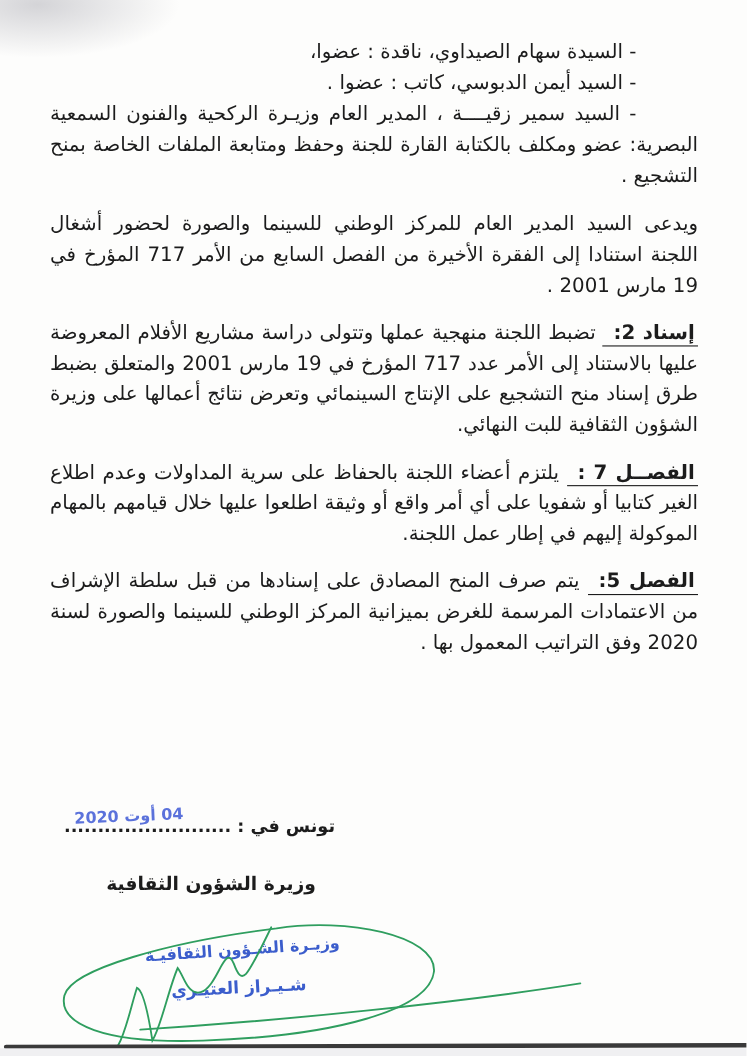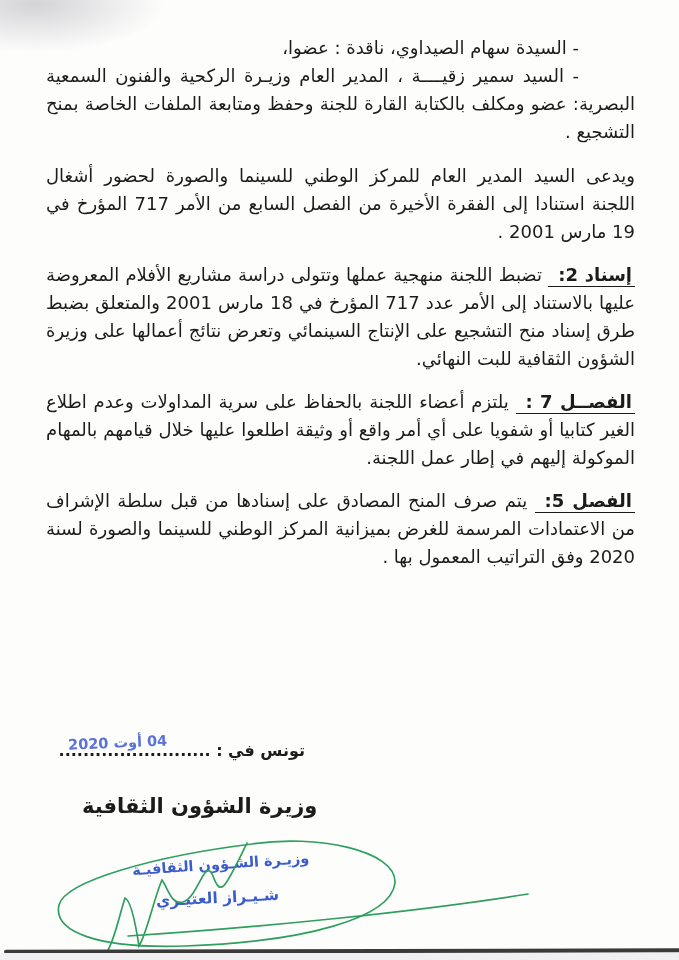--- a/index.html
+++ b/index.html
@@ -40,22 +40,22 @@
   }
   .date-stamp{
     position:absolute;top:733px;left:68px;width:175px;
     font-size:14.5px;font-weight:bold;
     color:var(--date_blue,#4a63d8);
     transform:rotate(-2.5deg);
     letter-spacing:1.5px;text-align:left;white-space:nowrap;
     opacity:.9;
   }
   .minister-title{
-    position:absolute;top:794px;left:82px;
-    font-size:21px;font-weight:bold;white-space:nowrap;
+    position:absolute;top:794px;left:97px;
+    font-size:17px;font-weight:bold;white-space:nowrap;
   }
   .stamp-line{
     position:absolute;color:var(--stamp_blue,#2b50c8);
     font-weight:bold;white-space:nowrap;opacity:.92;
   }
   .stamp-title{top:856px;left:132px;font-size:14.5px;transform:rotate(-4deg);letter-spacing:1px;}
   .stamp-name{top:889px;left:156px;font-size:15.5px;transform:rotate(-3deg);letter-spacing:2px;}
   .signature-svg{position:absolute;top:828px;left:35px;}
   .signature-svg path{fill:none;stroke:var(--sig_green,#2f9e5f);stroke-width:1.7;stroke-linecap:round;}
   .scan-edge-line{
@@ -73,26 +73,27 @@
 <body>
 
 <div class="page">
 
   <div class="scan-shadow"></div>
 
   <div class="content">
 
     <div class="members">
       <p class="member">- السيدة سهام الصيداوي، ناقدة : عضوا،</p>
+      <p class="member">- السيد أيمن الدبوسي، كاتب : عضوا .</p>
       <p class="member">- السيد سمير زقيــــة ، المدير العام وزيـرة الركحية والفنون السمعية البصرية: عضو ومكلف بالكتابة القارة للجنة وحفظ ومتابعة الملفات الخاصة بمنح التشجيع .</p>
     </div>
 
     <p class="para">ويدعى السيد المدير العام للمركز الوطني للسينما والصورة لحضور أشغال اللجنة استنادا إلى الفقرة الأخيرة من الفصل السابع من الأمر 717 المؤرخ في 19 مارس 2001 .</p>
 
-    <p class="para"><span class="art-head">إسناد 2:</span><span> تضبط اللجنة منهجية عملها وتتولى دراسة مشاريع الأفلام المعروضة عليها بالاستناد إلى الأمر عدد 717 المؤرخ في 18 مارس 2001 والمتعلق بضبط طرق إسناد منح التشجيع على الإنتاج السينمائي وتعرض نتائج أعمالها على وزيرة الشؤون الثقافية للبت النهائي.</span></p>
+    <p class="para"><span class="art-head">إسناد 2:</span><span> تضبط اللجنة منهجية عملها وتتولى دراسة مشاريع الأفلام المعروضة عليها بالاستناد إلى الأمر عدد 717 المؤرخ في 19 مارس 2001 والمتعلق بضبط طرق إسناد منح التشجيع على الإنتاج السينمائي وتعرض نتائج أعمالها على وزيرة الشؤون الثقافية للبت النهائي.</span></p>
 
 
     <p class="para"><span class="art-head">الفصــل 7 :</span><span> يلتزم أعضاء اللجنة بالحفاظ على سرية المداولات وعدم اطلاع الغير كتابيا أو شفويا على أي أمر واقع أو وثيقة اطلعوا عليها خلال قيامهم بالمهام الموكولة إليهم في إطار عمل اللجنة.</span></p>
 
     <p class="para"><span class="art-head">الفصل 5:</span><span> يتم صرف المنح المصادق على إسنادها من قبل سلطة الإشراف من الاعتمادات المرسمة للغرض بميزانية المركز الوطني للسينما والصورة لسنة 2020 وفق التراتيب المعمول بها .</span></p>
 
   </div>
 
   <div class="footer-area">
 

